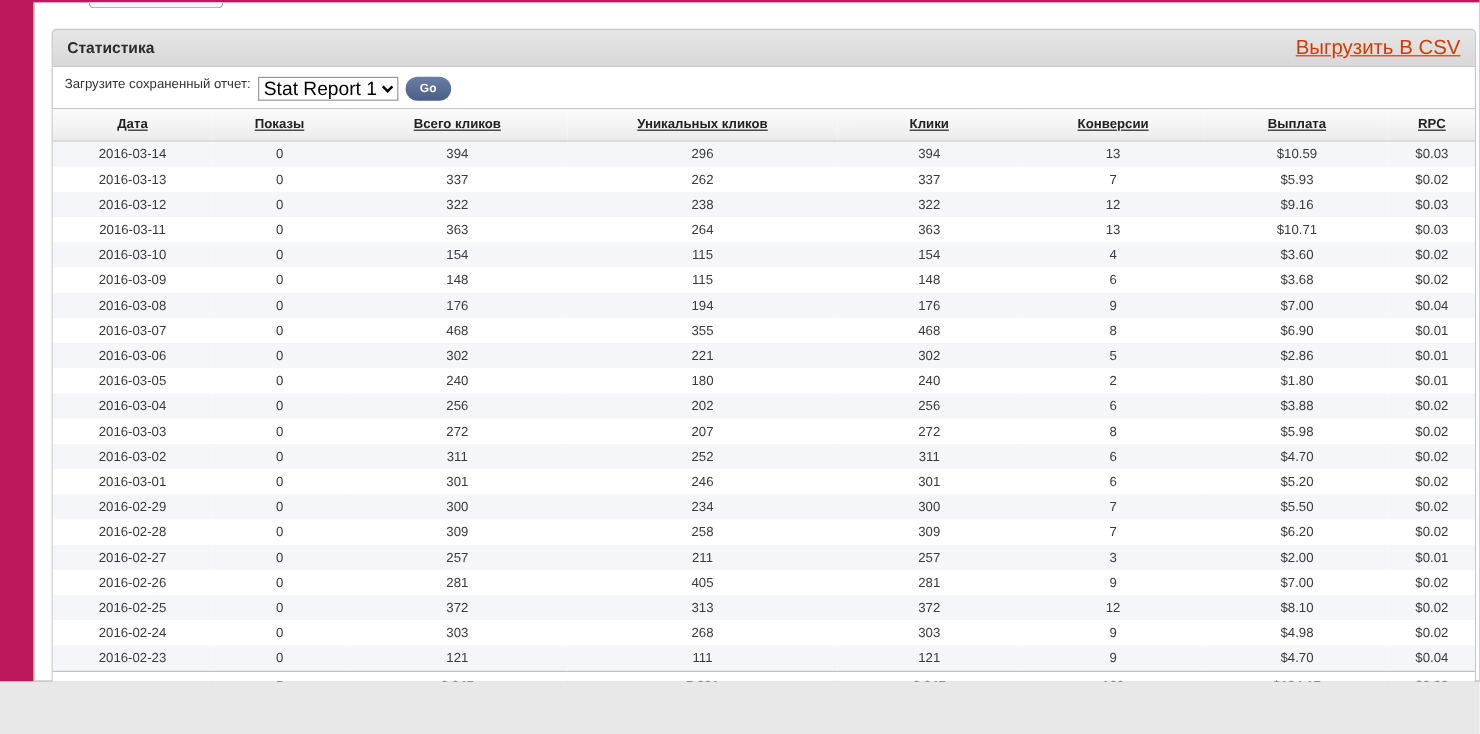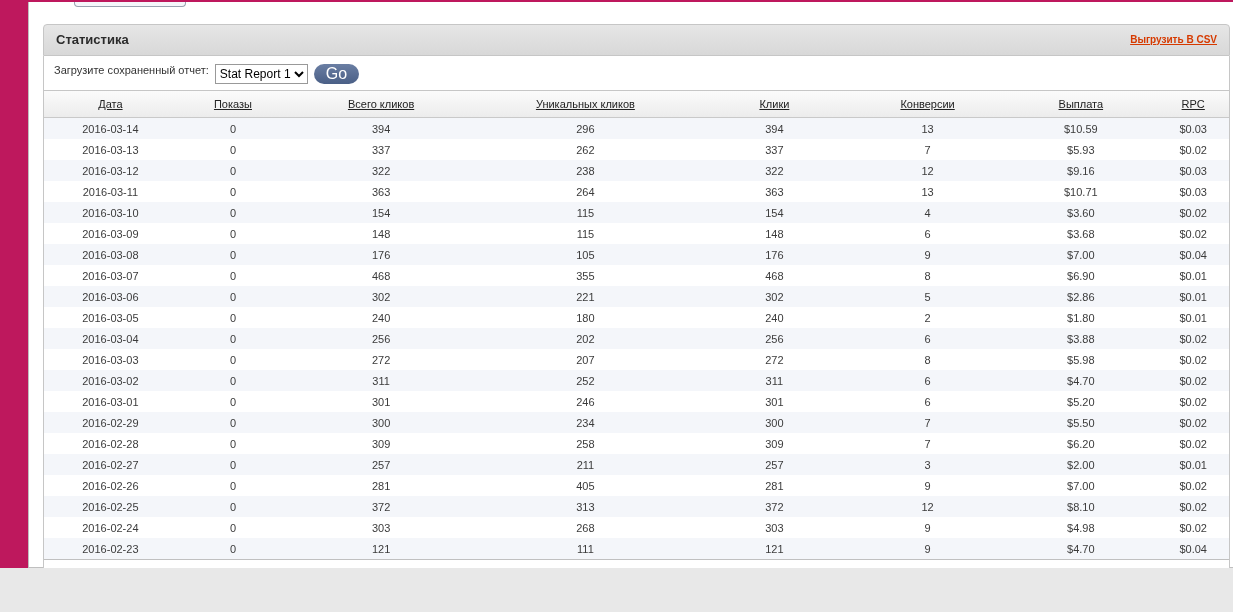--- a/index.html
+++ b/index.html
@@ -1,27 +1,27 @@
 <!DOCTYPE html>
 <html><head>
 <meta charset="utf-8">
 <style>
   html,body{margin:0;padding:0;background:#e8e8e8;font-family:Arial,Helvetica,sans-serif;font-size:12px;color:#333;}
   .page{width:1233px;height:568px;position:relative;background:#be185d;padding-left:24px;}
   .outer{position:absolute;left:28px;right:12px;top:2px;bottom:0;background:#fff;border:1px solid #bfbfbf;border-top:none;}
   .tab-stub{position:absolute;left:45px;top:0;width:110px;height:4px;border:1px solid #9aa2b0;border-top:none;border-radius:0 0 4px 4px;background:#f5f7fb;}
   .panel{position:absolute;left:14px;right:14px;top:22px;bottom:0;}
   .panel-head{background:linear-gradient(#e6e6e6,#d8d8d8);border:1px solid #c6c6c6;border-radius:4px 4px 0 0;height:30px;line-height:30px;padding:0 12px;font-size:13px;font-weight:bold;color:#2b2b2b;display:flex;justify-content:space-between;}
-  .csv-link{color:#d63a00;text-decoration:underline;font-weight:bold;font-size:10px;cursor:pointer;}
+  .csv-link{color:#d63a00;text-decoration:underline;font-weight:normal;font-size:17px;cursor:pointer;}
   .filters{background:#fff;border:1px solid #c6c6c6;border-top:none;padding:8px 10px 6px 10px;display:flex;gap:6px;font-size:11px;}
-  .filters select{font-size:12px;height:20px;border:1px solid #999;background:#fff;}
-  .go-btn{background:linear-gradient(#6a7ea3,#4a5f86);color:#fff;border:none;border-radius:10px;height:20px;padding:0 12px;font-size:16px;font-weight:normal;cursor:pointer;}
+  .filters select{font-size:16px;height:20px;border:1px solid #999;background:#fff;}
+  .go-btn{background:linear-gradient(#6a7ea3,#4a5f86);color:#fff;border:none;border-radius:10px;height:20px;padding:0 12px;font-size:10px;font-weight:bold;cursor:pointer;}
   .tbl{width:100%;border-collapse:collapse;font-size:11px;color:#222;table-layout:fixed;}
   .tbl-wrap{border:1px solid #c6c6c6;border-top:none;}
-  .tbl th{background:linear-gradient(#fbfbfb,#ececec);border-bottom:1px solid #c9c9c9;height:24px;font-weight:normal;text-align:center;text-decoration:underline;color:#222;}
+  .tbl th{background:linear-gradient(#fbfbfb,#ececec);border-bottom:1px solid #c9c9c9;height:24px;font-weight:bold;text-align:center;text-decoration:underline;color:#222;}
   .tbl td{height:19px;text-align:center;color:#3b3b3b;}
   .tbl tr.row-even td{background:#f4f6fa;}
   .tbl tr.row-odd td{background:#fff;}
   .tbl tfoot td{font-weight:bold;background:#fff;border-top:1px solid #c0c0c0;height:22px;}
   .col-date{width:130px;}
   .col-show{width:110px;}
   .col-total{width:180px;}
   .col-unique{width:220px;}
   .col-clicks{width:150px;}
   .col-conv{width:150px;}
@@ -127,21 +127,21 @@
                 <td>115</td>
                 <td>148</td>
                 <td>6</td>
                 <td>$3.68</td>
                 <td>$0.02</td>
               </tr>
               <tr class="row-even">
                 <td>2016-03-08</td>
                 <td>0</td>
                 <td>176</td>
-                <td>105</td>
+                <td>194</td>
                 <td>176</td>
                 <td>9</td>
                 <td>$7.00</td>
                 <td>$0.04</td>
               </tr>
               <tr class="row-odd">
                 <td>2016-03-07</td>
                 <td>0</td>
                 <td>468</td>
                 <td>355</td>

